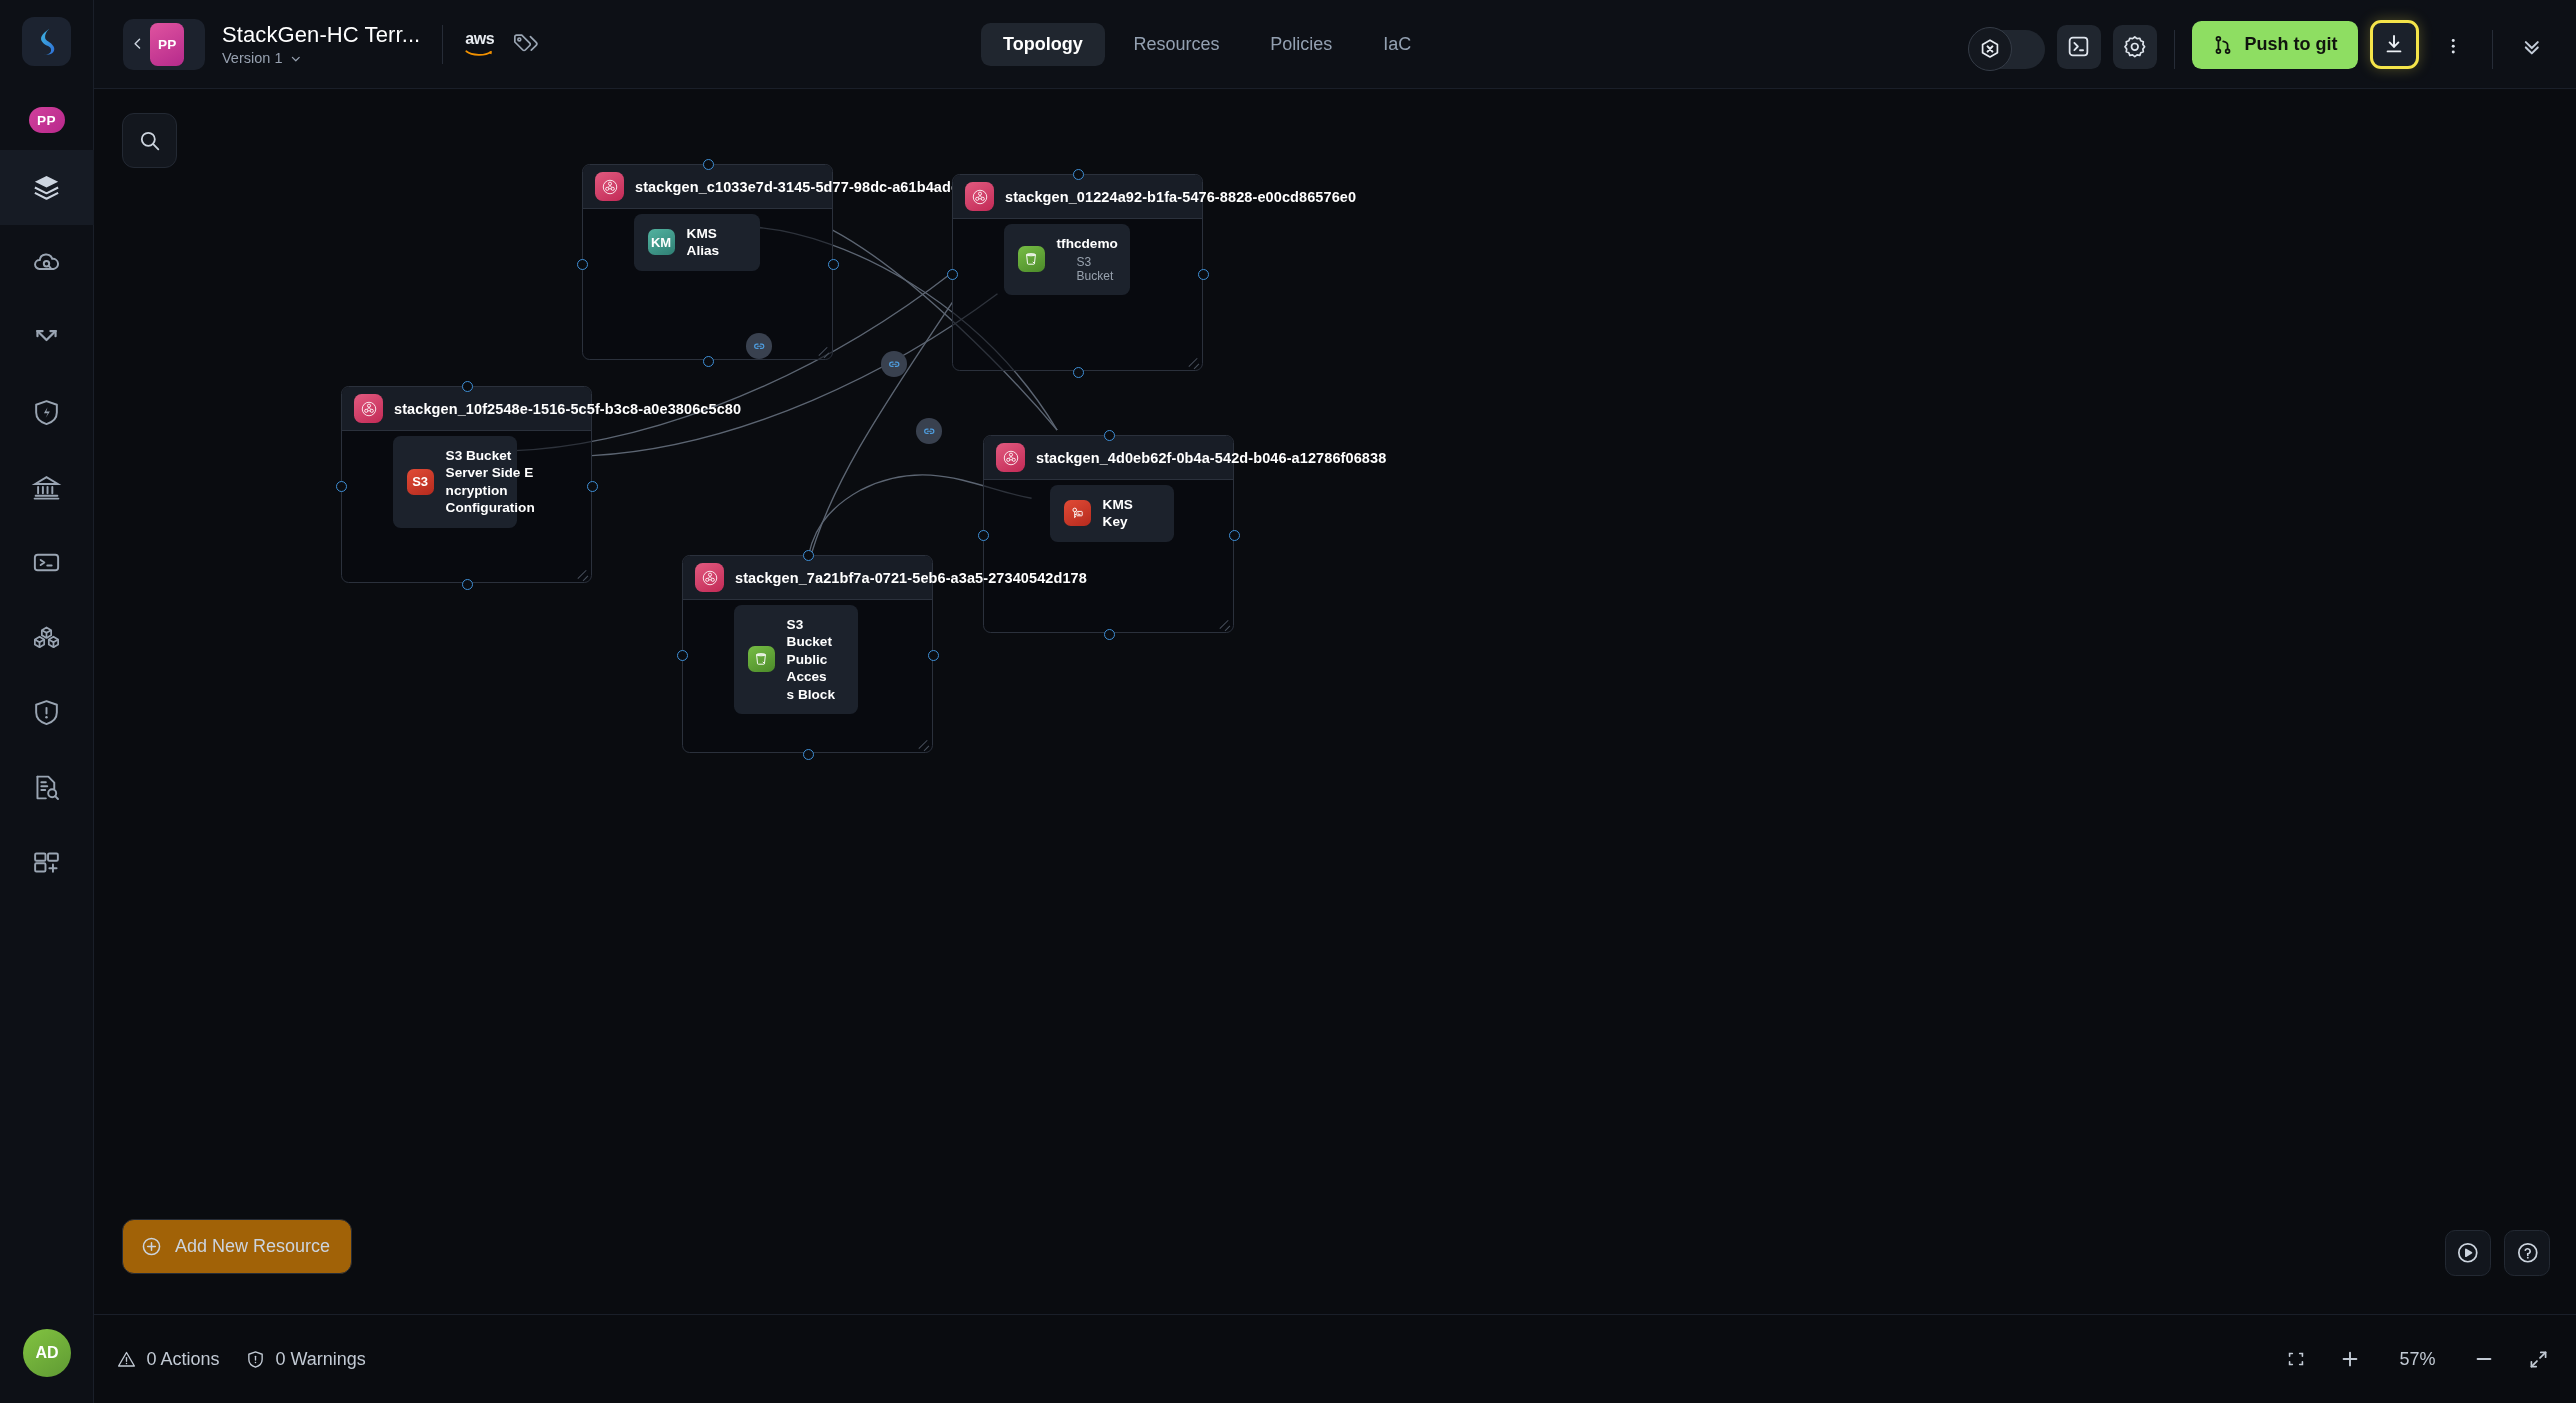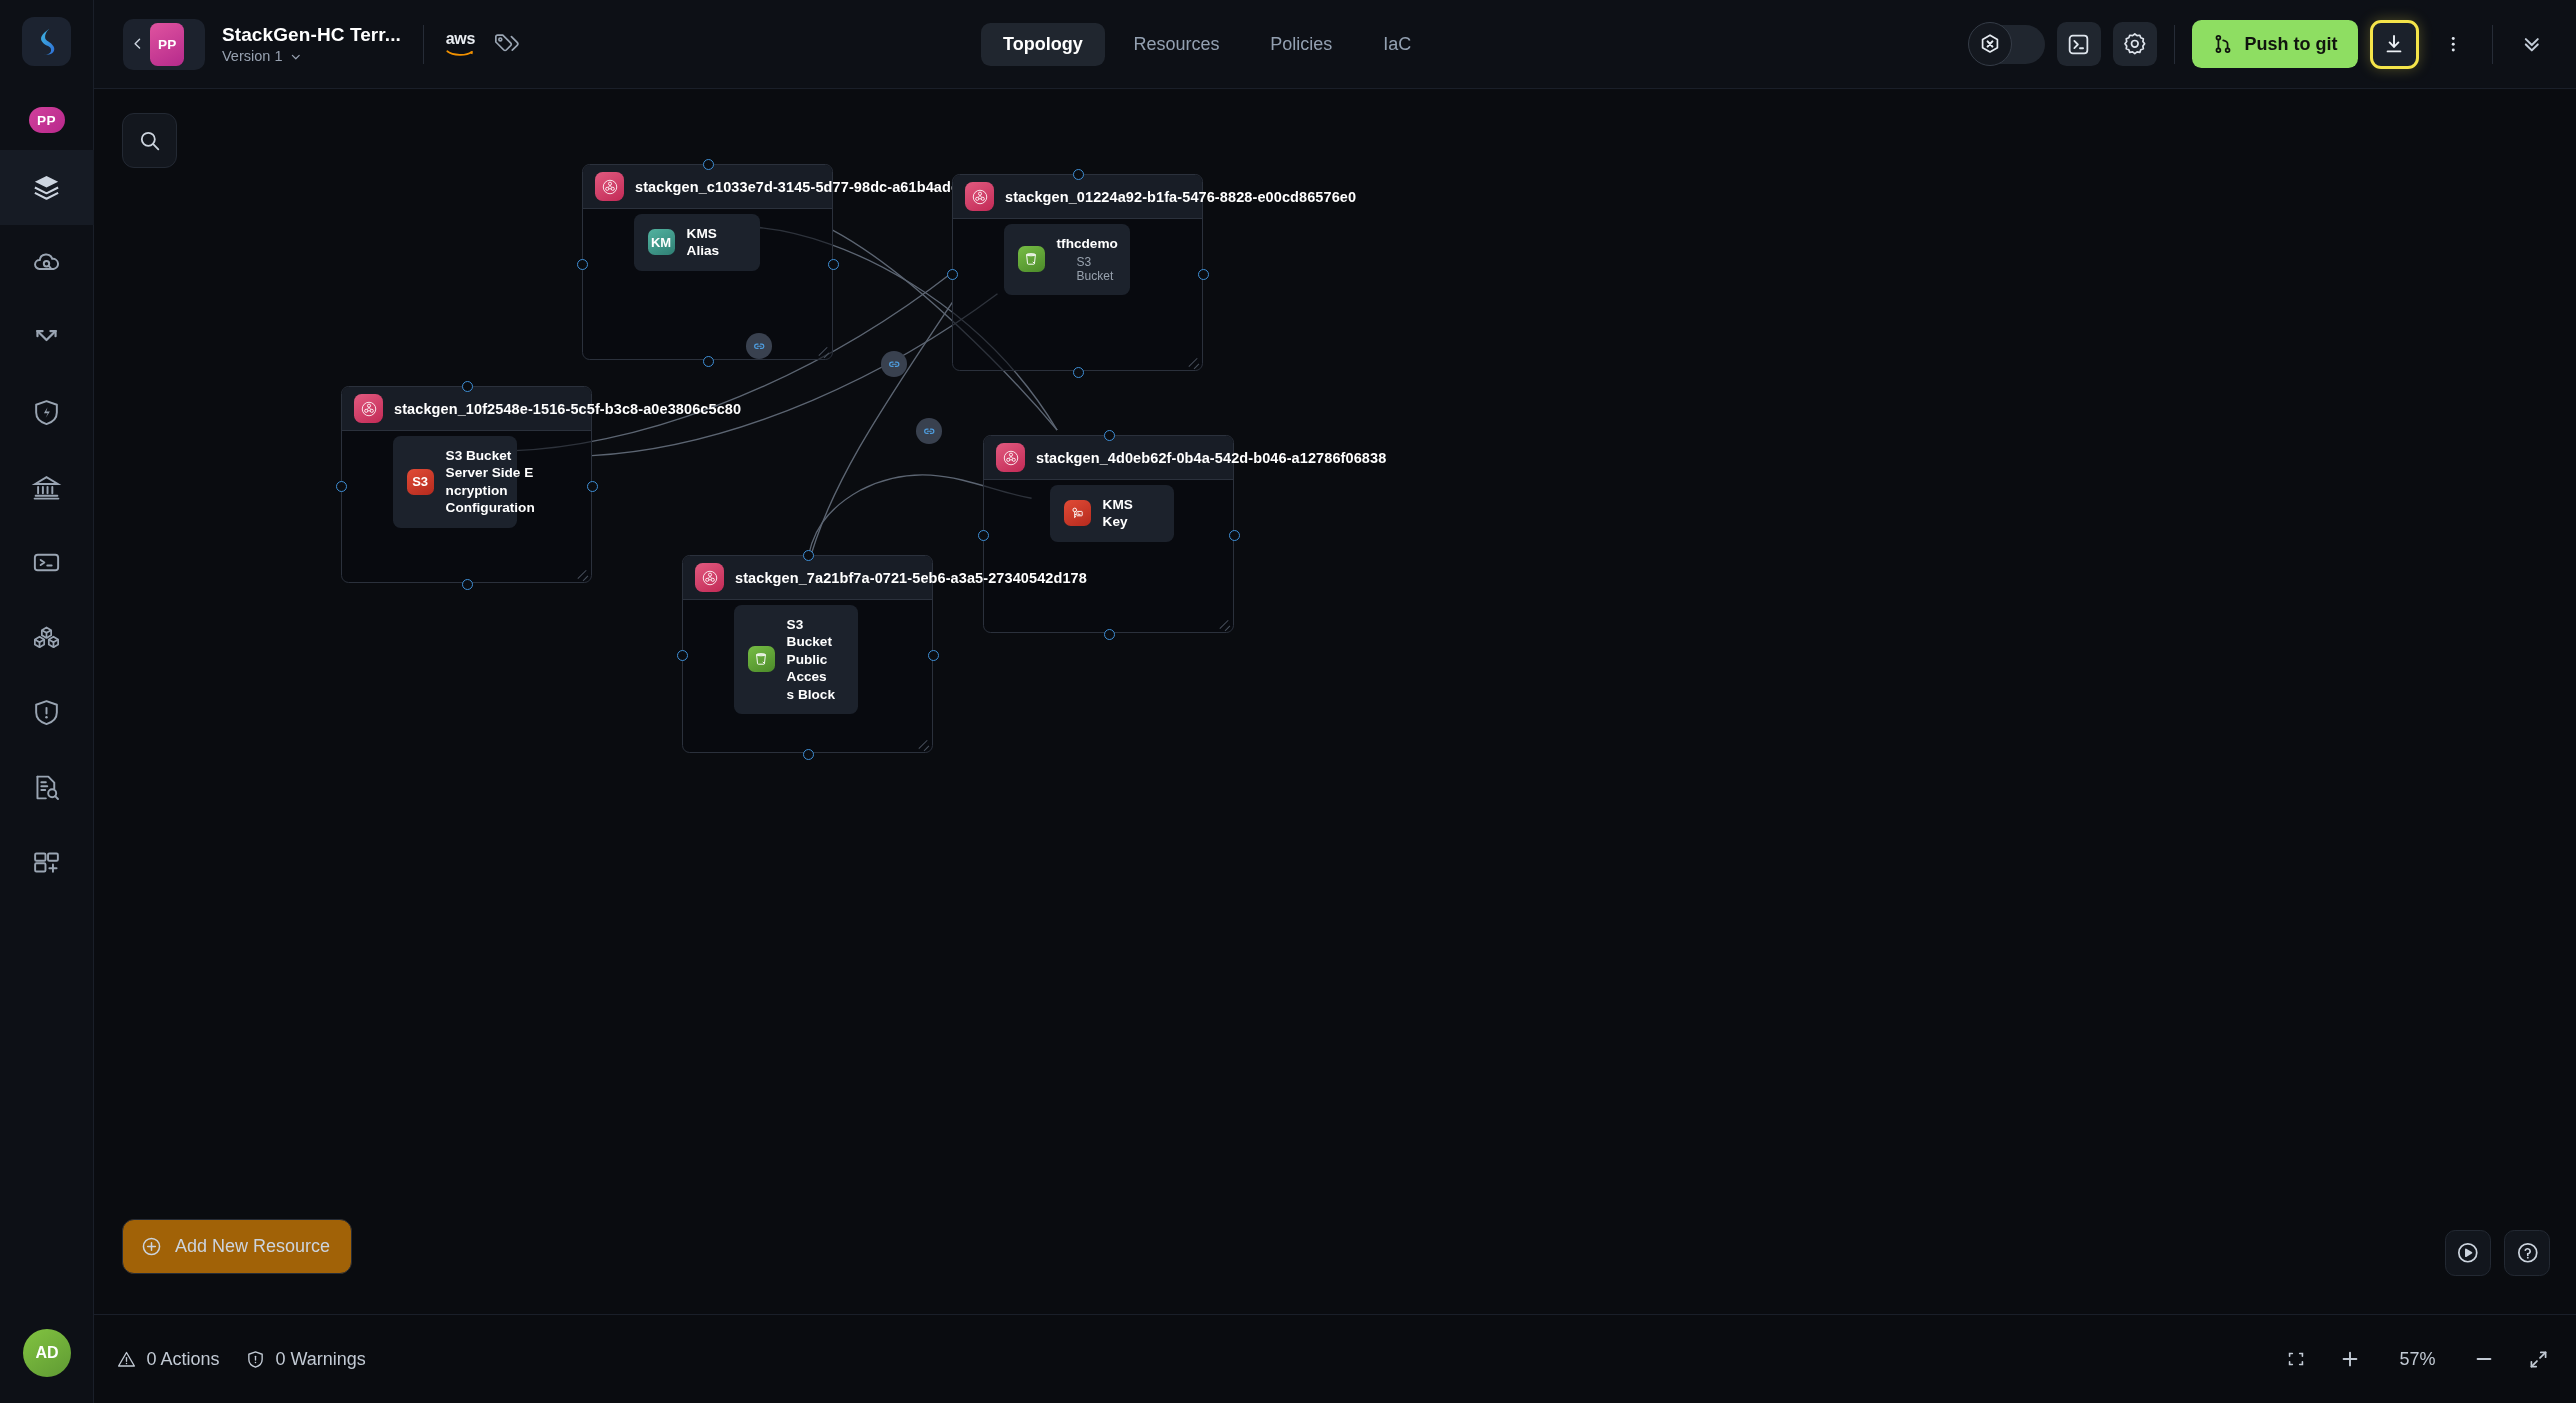--- a/index.html
+++ b/index.html
@@ -55,34 +55,34 @@
     background: #1c222d; display: flex; align-items: center; gap: 5.1px;
     padding: 0 8.5px 0 6.8px; cursor: pointer;
   }
   .proj-chip .pp {
     width: 34px; height: 43px; border-radius: 7.7px;
     background: linear-gradient(150deg,#e0539f 0%, #b52a8c 100%);
     color: #fff; font-size: 13.6px; font-weight: 700;
     display: flex; align-items: center; justify-content: center;
   }
   .title-col { margin-left: 17px; display: flex; flex-direction: column; gap: 2.6px; }
-  .title-main { color: #fff; font-size: 19px; font-weight: 700; letter-spacing: 0.1px; }
+  .title-main { color: #fff; font-size: 22px; font-weight: 400; letter-spacing: 0.1px; }
   .title-sub { color: #97a1b0; font-size: 14.5px; display: flex; align-items: center; gap: 6.8px; cursor: pointer; }
   .vdiv { width: 0.9px; height: 39px; background: #262c37; margin: 0 22px; }
   .cloud-icons { display: flex; align-items: flex-start; gap: 17px; }
   .aws-logo { display: flex; flex-direction: column; align-items: center; }
   .aws-txt { color: #e9edf2; font-size: 16px; font-weight: 700; letter-spacing: -0.4px; line-height: 1; }
 
   .tabs { position: absolute; left: 887px; display: flex; align-items: center; gap: 6.8px; }
   .tab {
     padding: 11px 22px; border-radius: 9.4px; font-size: 18px; color: #93a0b1; cursor: pointer;
   }
   .tab.active { background: #20262f; color: #ffffff; font-weight: 700; }
 
-  .right-tools { position: absolute; right: 22px; display: flex; align-items: center; gap: 12px; }
+  .right-tools { position: absolute; right: 22px; display: flex; align-items: flex-end; gap: 12px; }
   .toggle {
     width: 75px; height: 39px; border-radius: 19.6px; background: #20262f; position: relative; cursor: pointer;
   }
   .toggle .knob {
     position: absolute; left: -1.7px; top: -2.6px; width: 44px; height: 44px; border-radius: 50%;
     background: #14181f; border: 0.9px solid #353c47;
     display: flex; align-items: center; justify-content: center;
   }
   .icon-btn {
     width: 44px; height: 44px; border-radius: 9.4px; background: #20262f;

